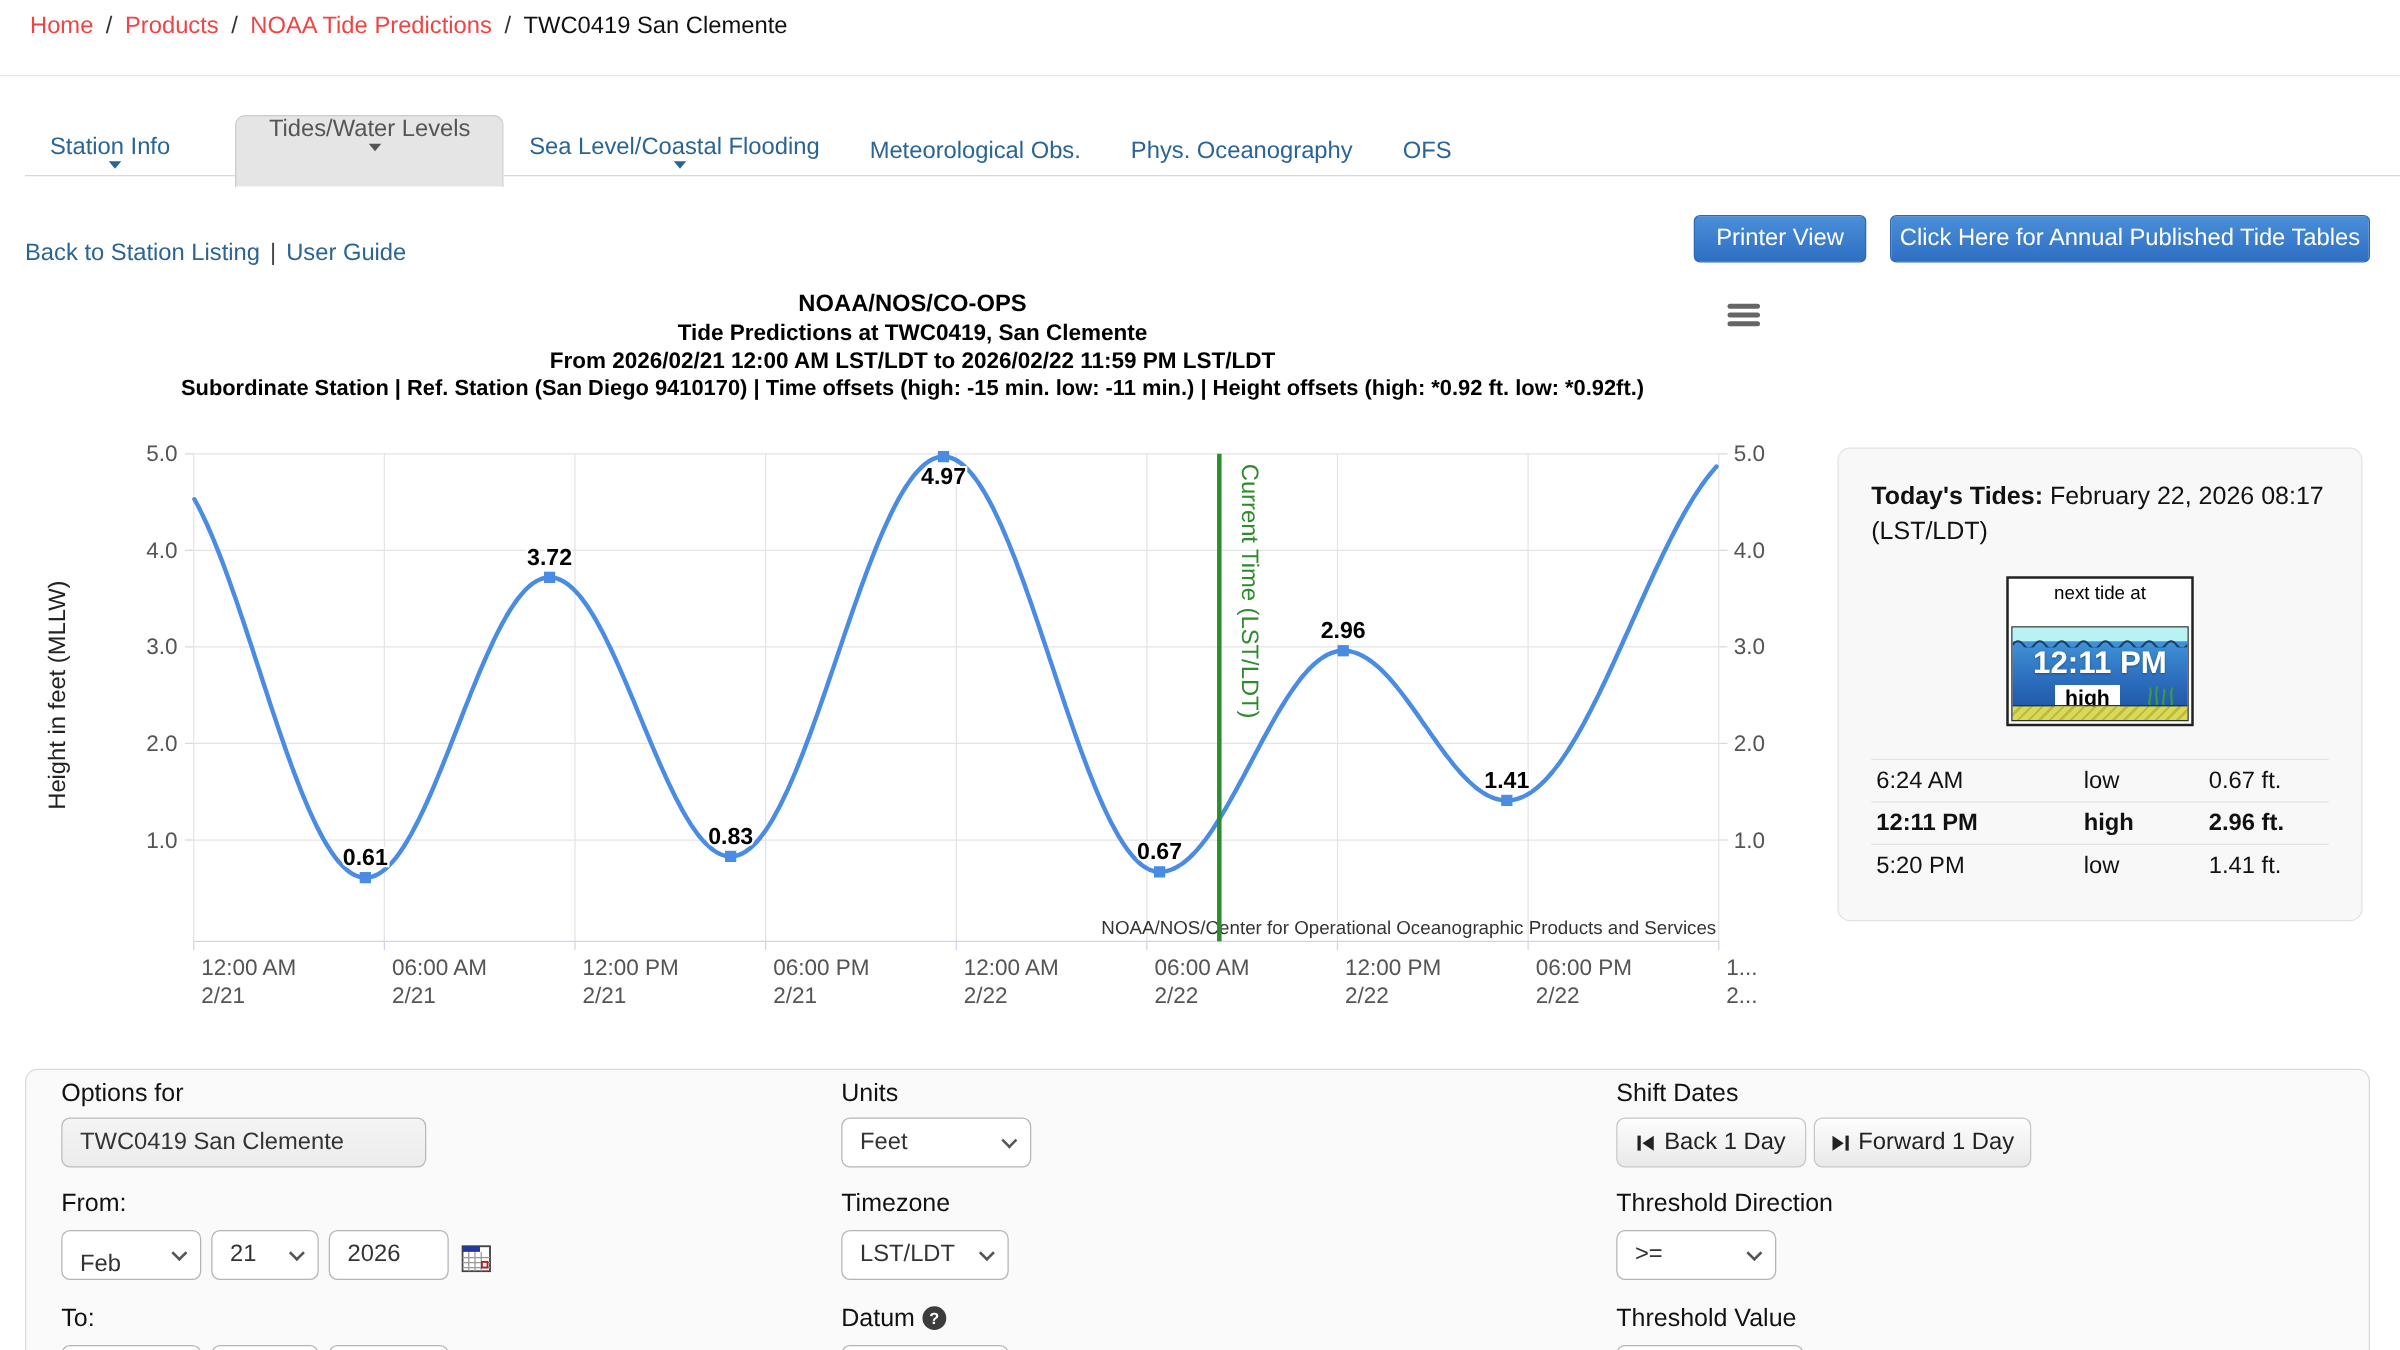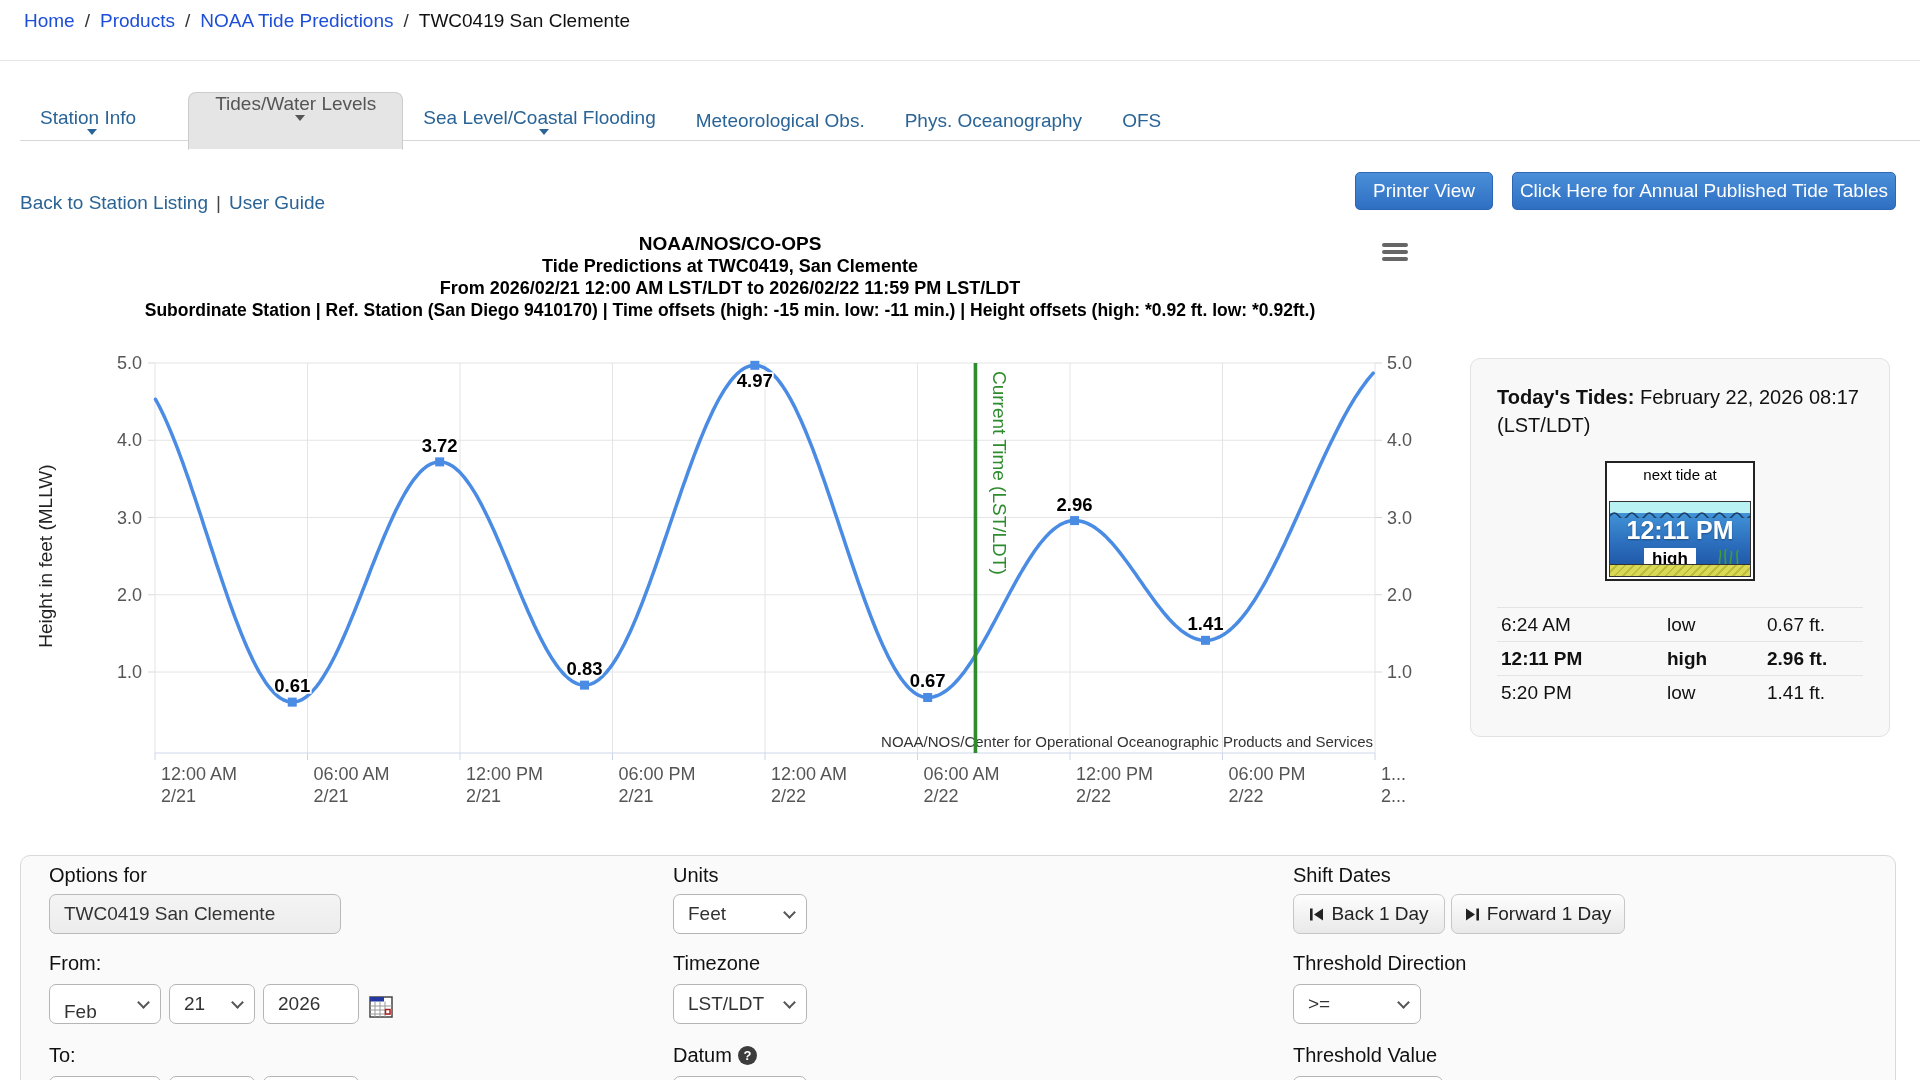--- a/index.html
+++ b/index.html
@@ -2,21 +2,21 @@
 <html><head>
 <meta charset="utf-8">
 <style>
   * { box-sizing: border-box; margin: 0; padding: 0; }
   html,body { width:1920px; height:1080px; overflow:hidden; background:#fff;
     font-family:"Liberation Sans","DejaVu Sans",sans-serif; color:#222; }
   .abs { position:absolute; }
 
   
   #breadcrumb { left:24px; top:10px; font-size:19px; }
-  #breadcrumb a { color:#1d4ed8; text-decoration:none; margin-right:10px; cursor:pointer;}
+  #breadcrumb a { color:#ef4444; text-decoration:none; margin-right:10px; cursor:pointer;}
   #breadcrumb .sep { color:#333; margin-right:10px; }
   #breadcrumb .current { color:#111; }
   #top-divider { left:0; top:60px; width:1920px; height:1px; background:#e6e6e6; }
 
   
   #tabbar-line { left:20px; top:140px; width:1900px; height:1px; background:#d8d8d8; }
   #tabbar { left:40px; top:92px; height:58px; display:flex; align-items:center; font-size:19px; }
   .tab { color:#2a6496; margin-right:40px; cursor:pointer; white-space:nowrap; display:flex; align-items:center;flex-direction:column;}
   .tab.active { position:relative; color:#555; background:#e5e5e5; border:1px solid #ccc; border-radius:8px 8px 0 0;
     height:58px; padding:0 26px; margin:0 20px 0 12px; z-index:2; border-bottom:1px solid #fff; box-shadow:0 1px 0 #fff;}
@@ -276,21 +276,21 @@
     <rect x="1" y="1" width="14" height="4.5" fill="#2438a0"></rect>
     <path d="M1 10 H23 M1 14 H23 M1 18 H23 M6 5.5 V21 M11 5.5 V21 M16 5.5 V21" stroke="#999" stroke-width="1"></path>
     <rect x="16.5" y="13.5" width="4.5" height="4.5" fill="#fff" stroke="#b02020" stroke-width="1.5"></rect>
   </svg>
   <div class="opt-label" style="left:28px; top:188px;">To:</div>
   <div class="control select" style="left:28px; top:220px; width:112px;"></div>
   <div class="control select" style="left:148px; top:220px; width:86px;"></div>
   <div class="control" style="left:242px; top:220px; width:96px; cursor:text;"></div>
 
   <div class="opt-label" style="left:652px; top:8px;">Units</div>
-  <div class="control select" style="left:652px; top:38px; width:134px;">
+  <div class="control select" style="left:652px; top:38px; width:152px;">
       <span>Feet</span>
       <span class="chev"></span>
     </div>
   <div class="opt-label" style="left:652px; top:96px;">Timezone</div>
   <div class="control select" style="left:652px; top:128px; width:134px;">
       <span>LST/LDT</span>
       <span class="chev"></span>
     </div>
   <div class="opt-label" style="left:652px; top:188px;"><span>Datum</span><span class="qicon">?</span></div>
   <div class="control select" style="left:652px; top:220px; width:134px;"></div>

